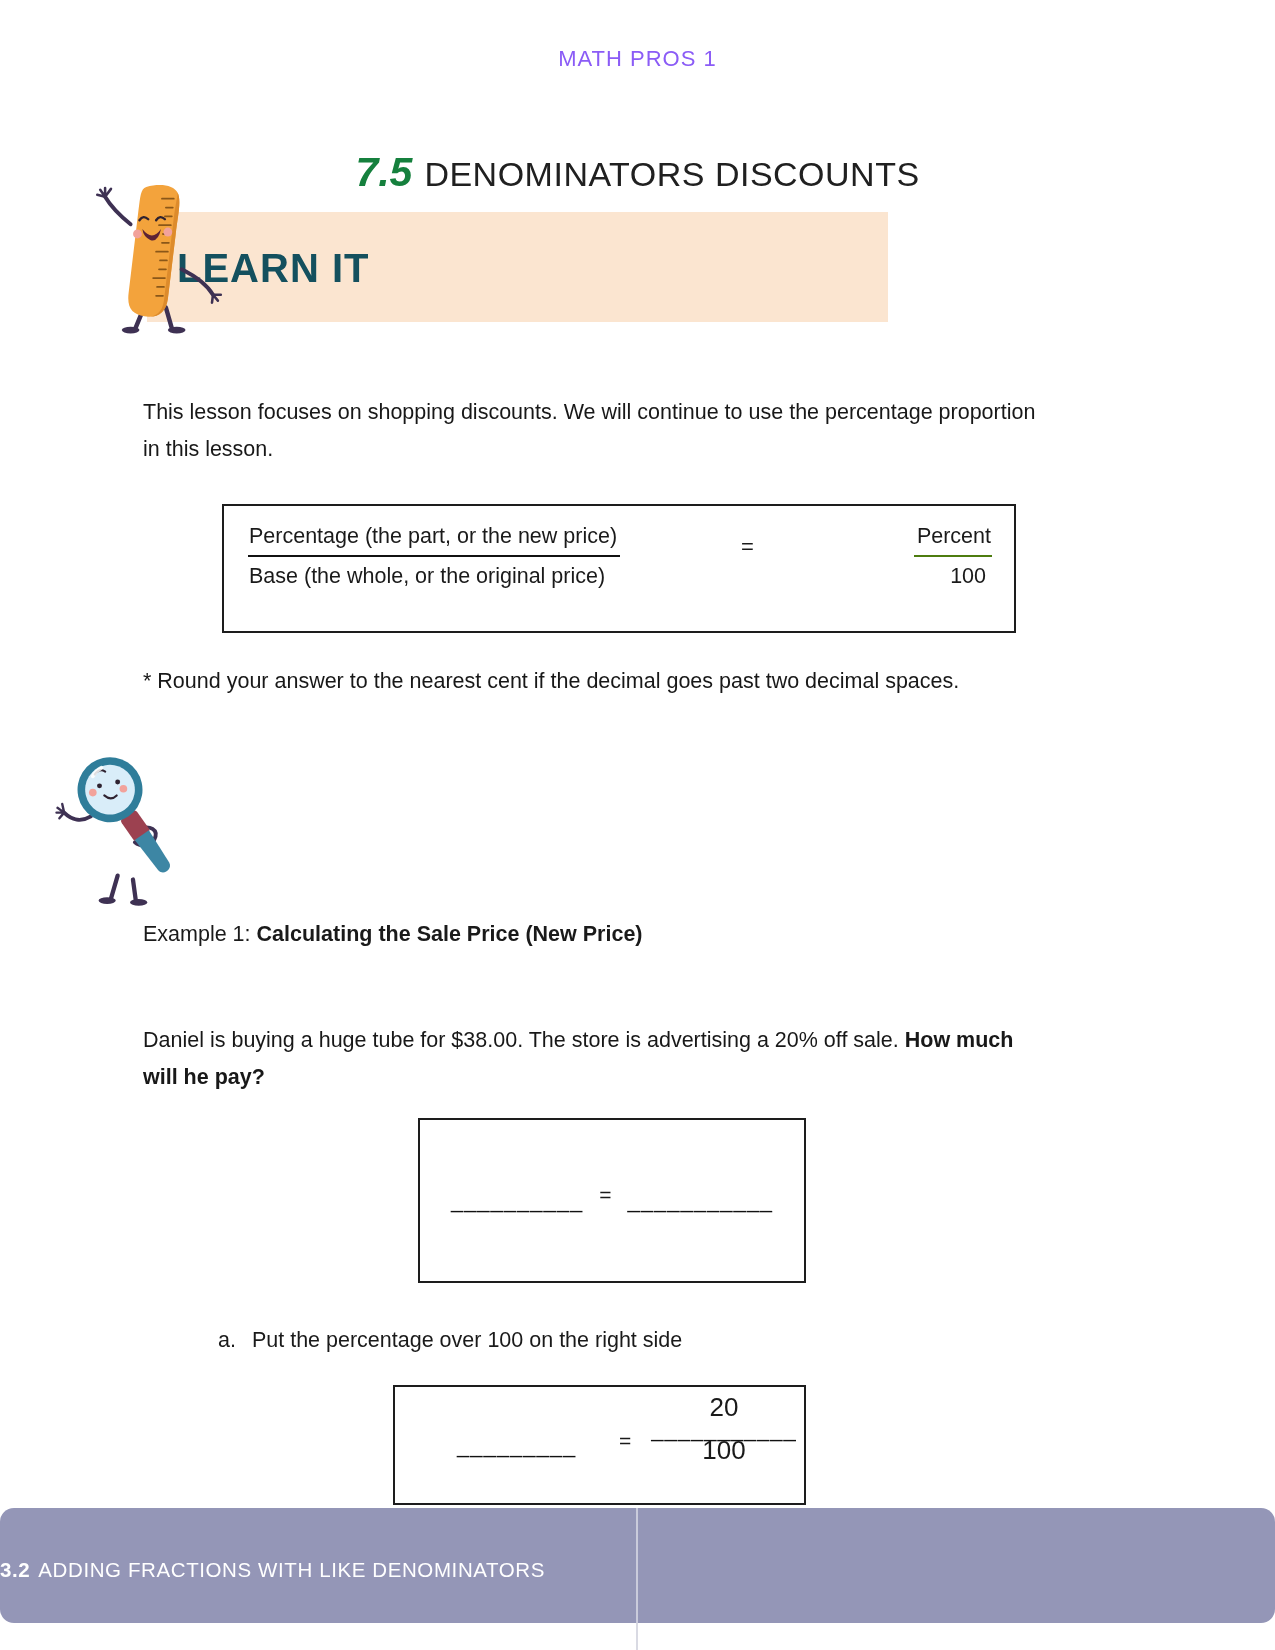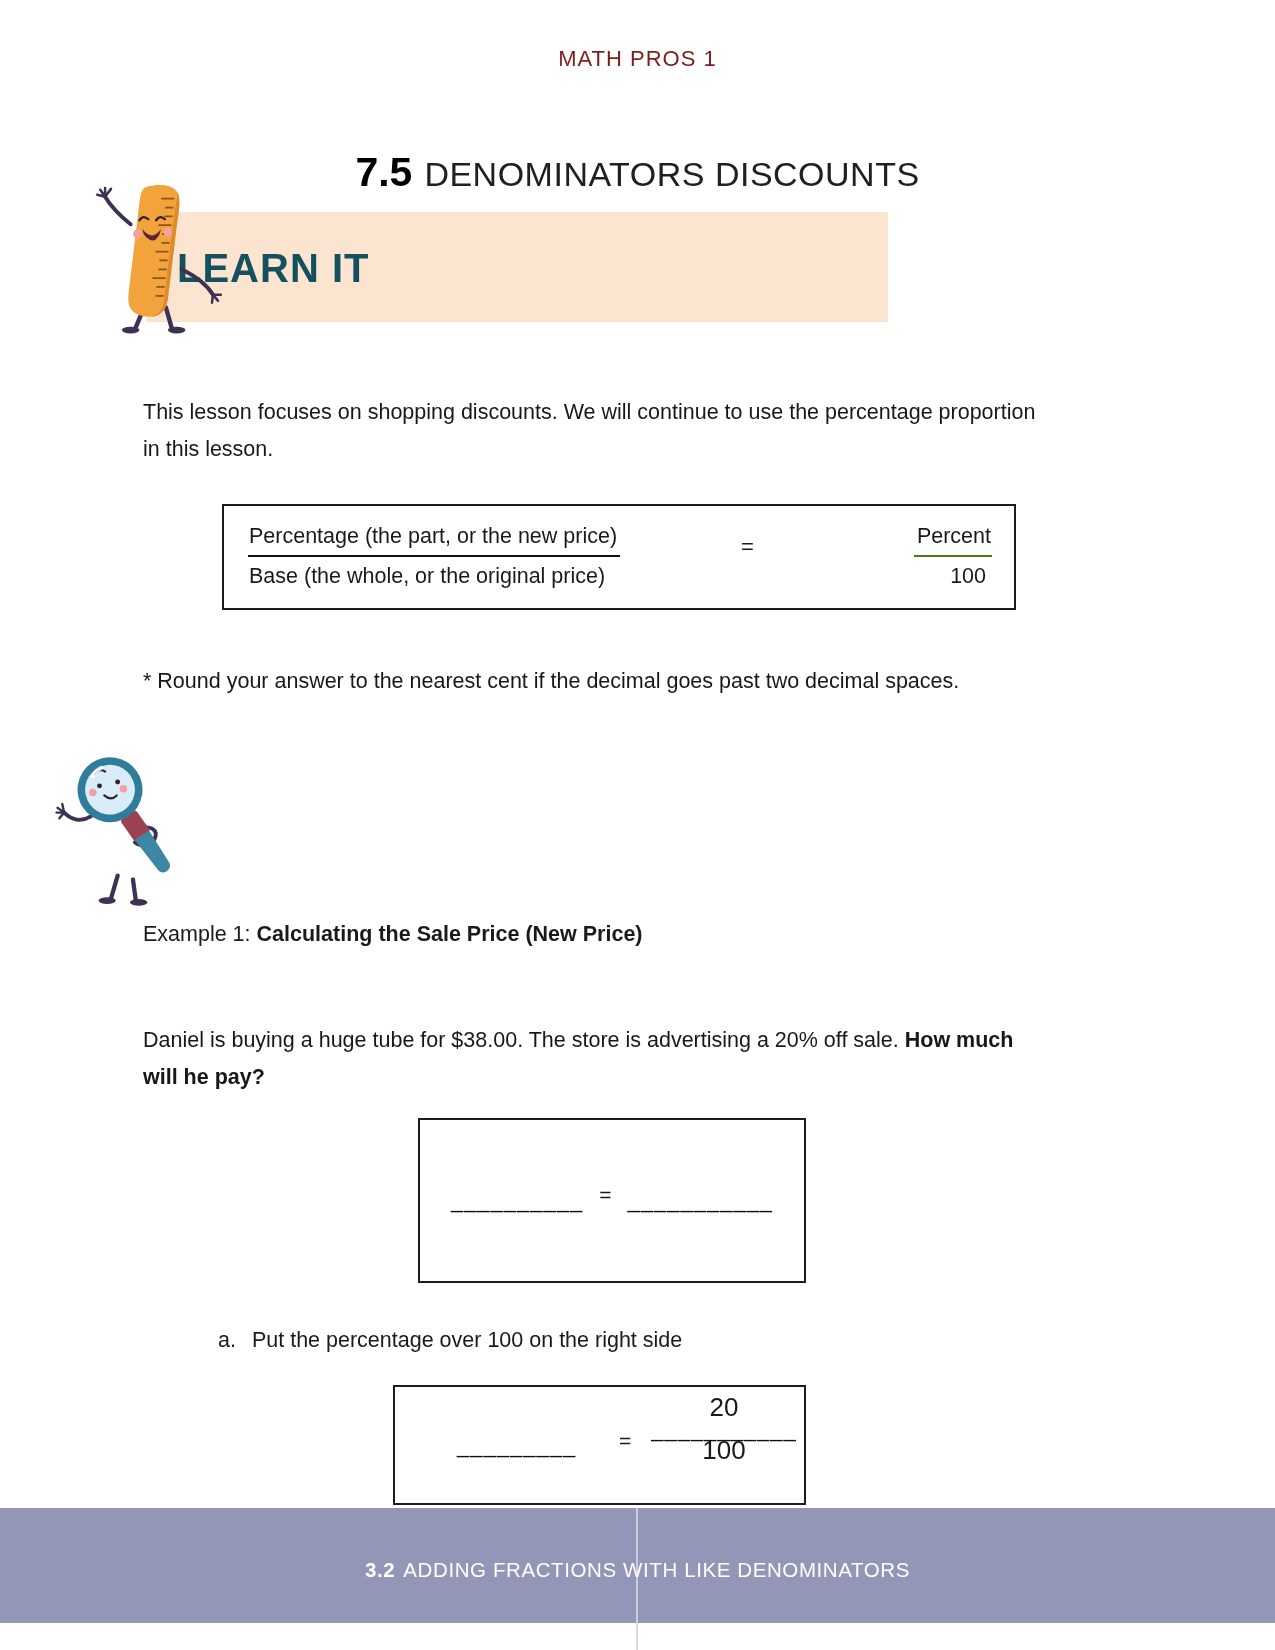--- a/index.html
+++ b/index.html
@@ -3,43 +3,43 @@
 <meta charset="utf-8">
 <style>
   * { margin:0; padding:0; box-sizing:border-box; }
   html,body { background:#ffffff; }
   .page {
     position:relative; width:1275px; height:1650px; background:#ffffff;
     font-family:"Liberation Sans", sans-serif; color:#1a1a1a; overflow:hidden;
   }
   .header {
     position:absolute; top:46px; left:0; width:100%; text-align:center;
-    font-size:22px; letter-spacing:1px; color:#7f1d1d;
+    font-size:22px; letter-spacing:1px; color:#8b5cf6;
   }
   .title { position:absolute; top:152px; left:0; width:100%; text-align:center; line-height:1; }
-  .title-num { font-size:41px; font-weight:700; color:#000000; }
+  .title-num { font-size:41px; font-weight:700; color:#15803d;font-style:italic; }
   .title-text { font-size:34px; font-weight:400; color:#202020; margin-left:12px; letter-spacing:0.5px; }
 
   .banner { position:absolute; z-index:1; }
   .banner.learn { left:147px; top:212px; width:741px; height:110px; background:#fbe5d0; }
   .banner.see   { left:150px; top:768px; width:743px; height:120px; background:#dae2f3; }
   .banner-label {
     position:absolute; left:30px; top:50%; transform:translateY(-46%);
     font-size:40px; font-weight:700; letter-spacing:1px; color:#14505e; white-space:nowrap;
   }
   .mascot { position:absolute; z-index:2; }
   .ruler-svg { left:85px; top:183px; width:152px; height:152px; }
   .magnifier-svg { left:52px; top:740px; width:138px; height:172px; }
 
   .bodytext { font-size:21.5px; line-height:1.72; color:#181818; }
   .intro { position:absolute; left:143px; top:394px; width:895px; }
   .note  { position:absolute; left:143px; top:663px; width:980px; white-space:nowrap; }
 
   .formula-box {
-    position:absolute; left:222px; top:504px; width:794px; height:106px;
+    position:absolute; left:222px; top:504px; width:794px; height:129px;
     border:2px solid #1d1d1d; background:#fff;text-decoration:underline;
   }
   .frac-left { position:absolute; left:24px; top:18px; font-size:21.5px; }
   .frac-left .num { display:inline-block; border-bottom:2px solid #111; padding:0 3px 6px 1px; }
   .frac-left .den { padding:7px 1px 0; }
   .formula-eq { position:absolute; left:517px; top:28px; font-size:22px; }
   .frac-right { position:absolute; left:648px; top:18px; width:120px; text-align:right; font-size:21.5px; }
   .frac-right .num { display:inline-block; border-bottom:2px solid #4d7c0f; padding:0 1px 6px 3px; }
   .frac-right .den { padding:7px 6px 0 0; }
 
@@ -59,21 +59,21 @@
   .box2 { left:393px; top:1385px; width:413px; height:120px; }
   .b2-blank { position:absolute; left:62px; top:46px; }
   .b2-eq { position:absolute; left:224px; top:42px; font-size:21px; }
   .b2-frac { position:absolute; left:256px; top:4px; width:146px; text-align:center; }
   .b2-num { font-size:26px; line-height:1.25; }
   .b2-bar { font-size:22px; letter-spacing:1px; line-height:0.55; display:block; }
   .b2-den { font-size:26px; line-height:1.1; margin-top:14px; }
 
   .footer-band {
     position:absolute; left:0; top:1508px; width:1275px; height:115px;
-    background:#9496b7; display:flex; align-items:center; justify-content:center;
+    background:#9496b7; display:flex; align-items:center; justify-content:flex-start;border-radius:14px;
   }
   .footer-text { color:#ffffff; font-size:20.5px; letter-spacing:0.6px; margin-top:8px; white-space:nowrap; }
   .footer-text .num { font-weight:700; margin-right:8px; }
   .footer-divider { position:absolute; left:636px; top:1508px; width:2px; height:115px;
     background:rgba(255,255,255,0.5); }
   .footer-divider-below { position:absolute; left:636px; top:1623px; width:2px; height:27px;
     background:#d9dae3; }
 </style>
 </head>
 <body>

